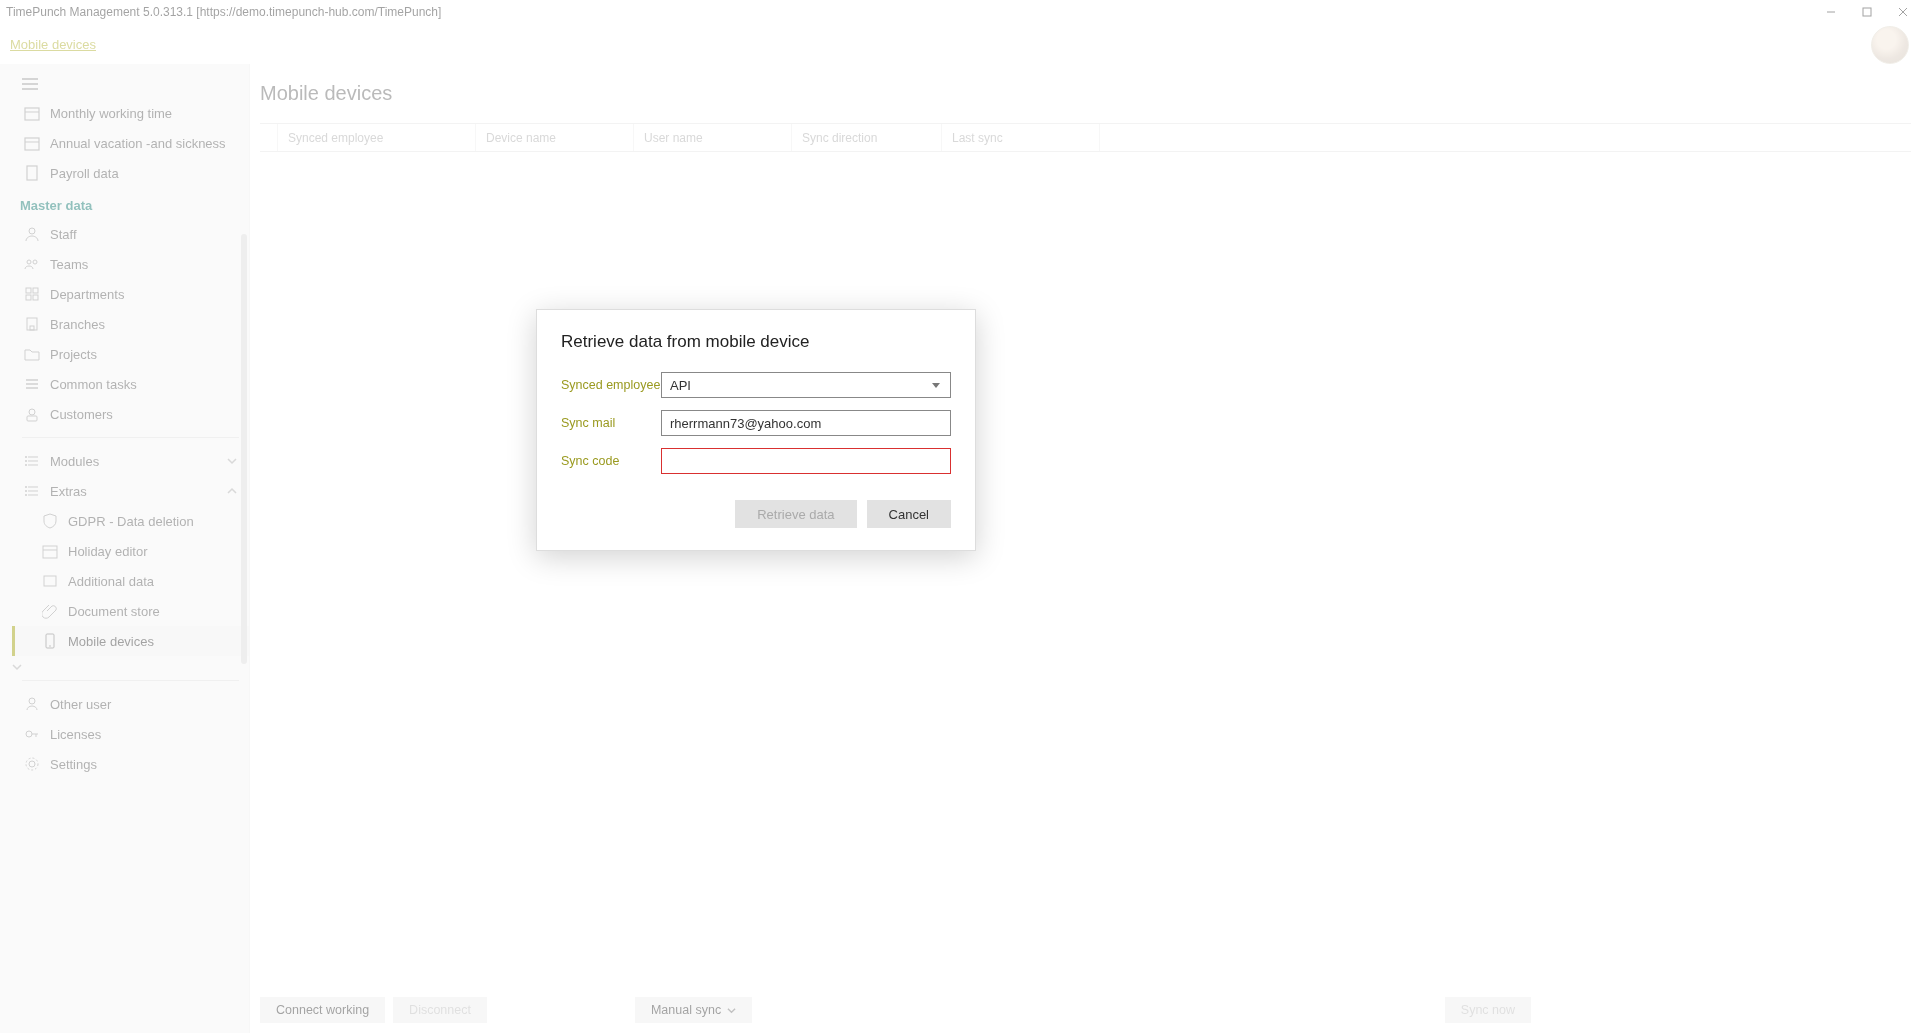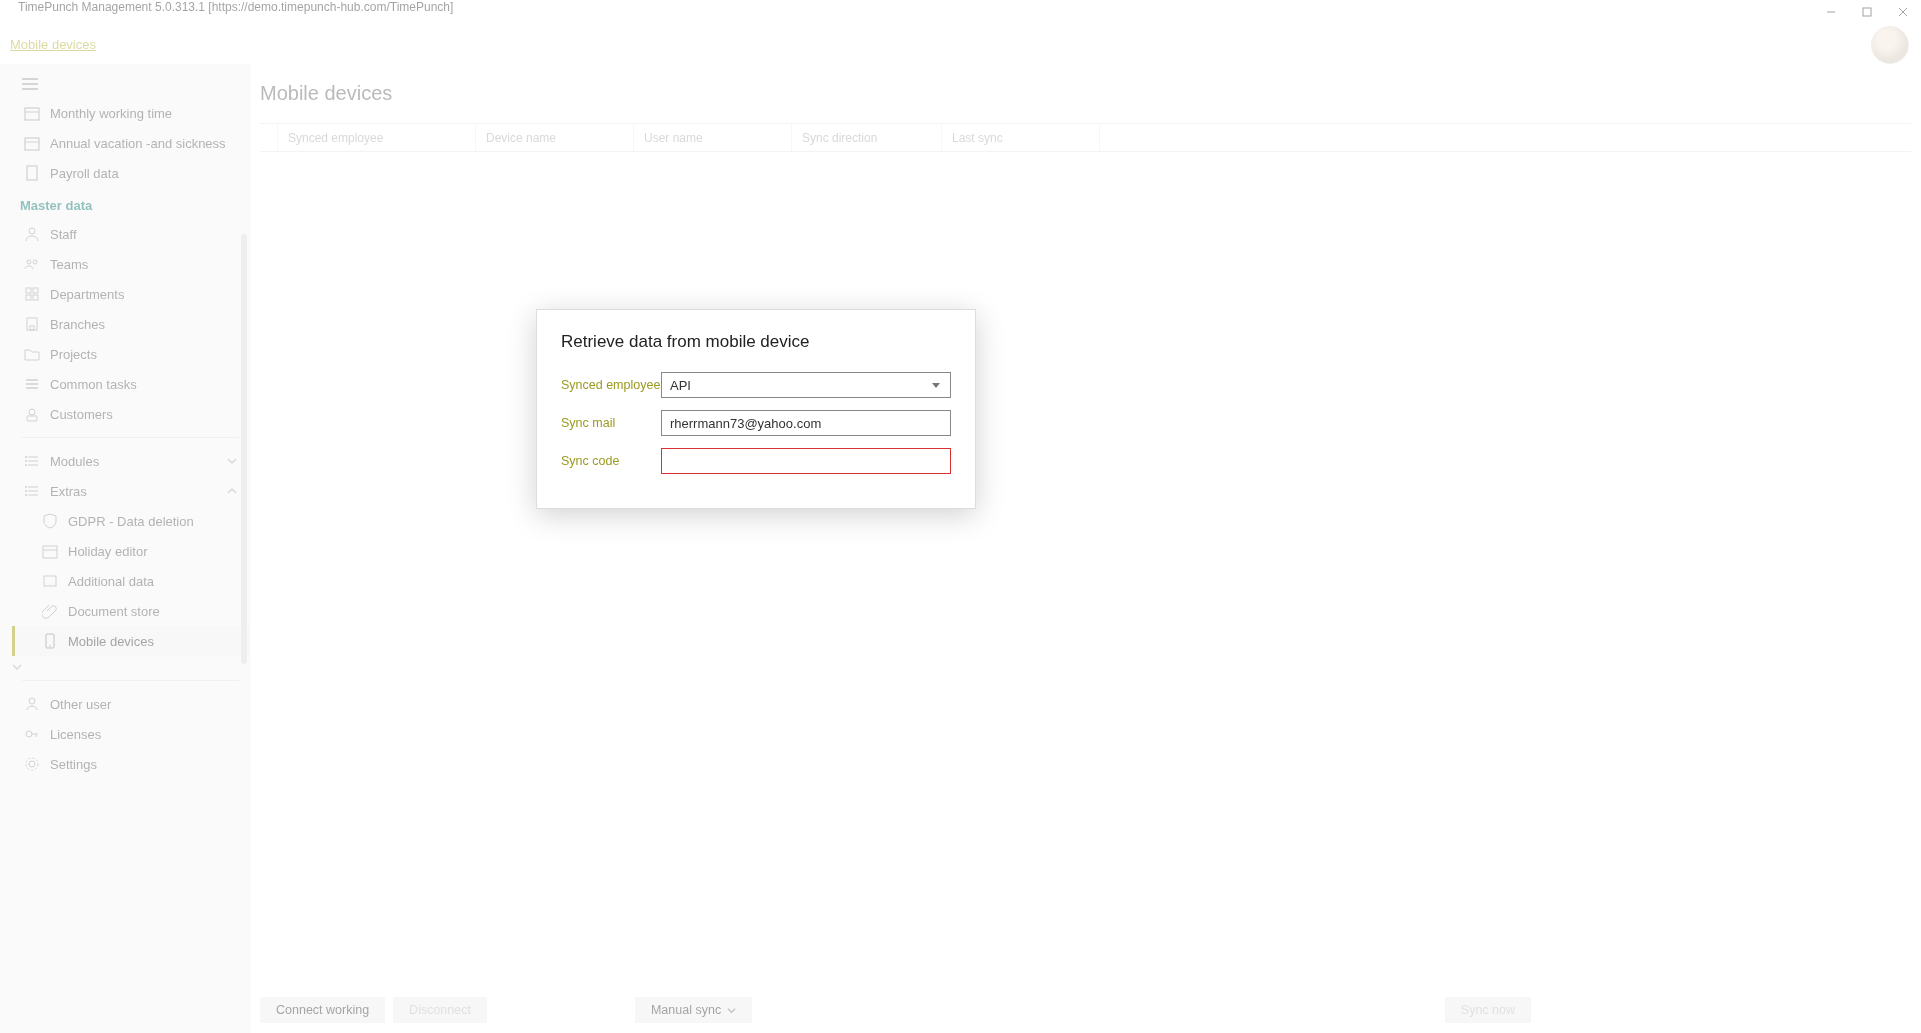--- a/index.html
+++ b/index.html
@@ -1,19 +1,19 @@
 <!DOCTYPE html>
 <html><head>
   <meta charset="utf-8">
   <style>
     * { margin: 0; padding: 0; box-sizing: border-box; font-family: "Segoe UI", Arial, sans-serif; }
     body { width: 1921px; height: 1033px; background: #fff; overflow: hidden; position: relative; }
 
     
-    .titlebar { height: 24px; display: flex; padding-left: 18px; font-size: 12px; color: #333; }
+    .titlebar { height: 24px; display: flex; align-items: center; padding-left: 6px; font-size: 12px; color: #333; }
     .titlebar-spacer { flex: 1; }
     .win-btn { width: 36px; height: 24px; display: flex; align-items: center; justify-content: center; color: #333; }
     .win-btn svg { width: 10px; height: 10px; }
 
     
     .topline { height: 40px; display: flex; align-items: center; padding-left: 10px; position: relative; }
     .topline a { color: #b0b030; text-decoration: underline; font-size: 13px; }
     .avatar { position: absolute; right: 12px; top: 2px; width: 38px; height: 38px; border-radius: 50%; background: radial-gradient(circle at 40% 35%, #f2e6d9 0 30%, #d9ccbf 60%, #c9bcaf 100%); border: 1px solid #e0dacd; }
 
     
@@ -381,13 +381,17 @@
     </div>
   </div>
 
   <div class="form-row">
     <label>Sync code</label>
     <div class="field error">
       <span></span>
     </div>
   </div>
 
+  <div class="modal-actions">
+    <button class="mbtn disabled">Retrieve data</button>
+    <button class="mbtn">Cancel</button>
+  </div>
 </div>
 
 </body></html>

